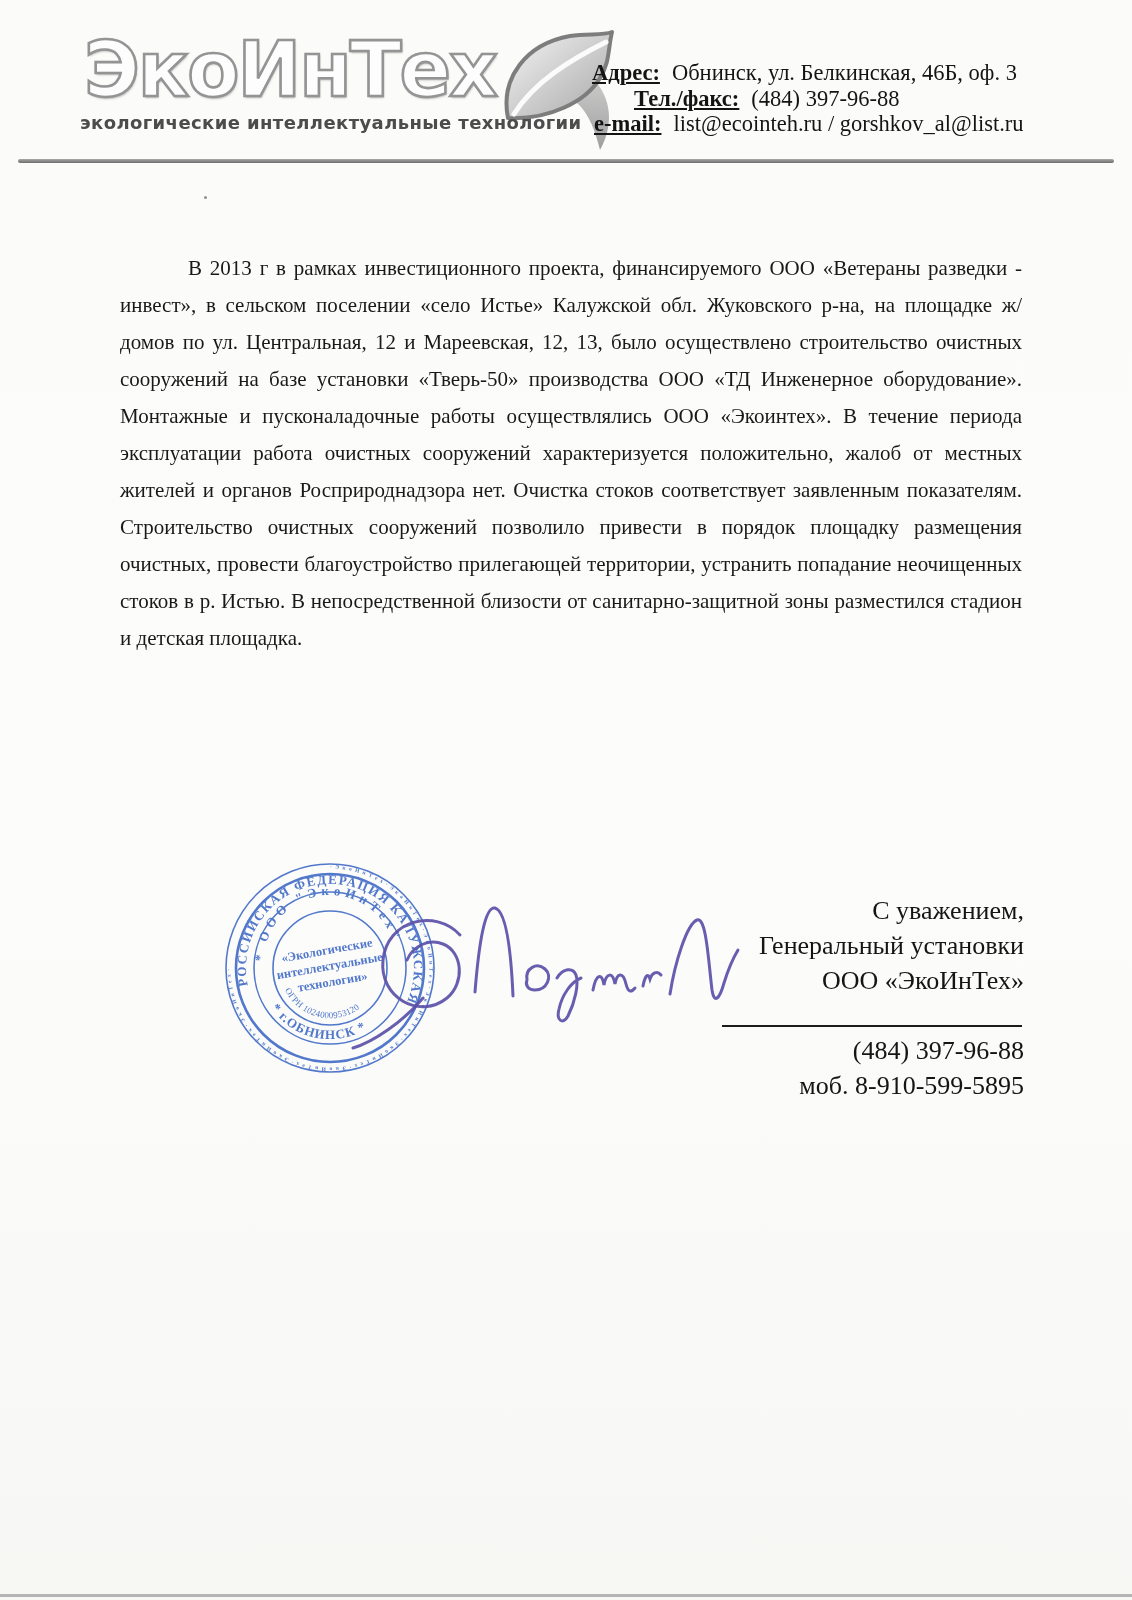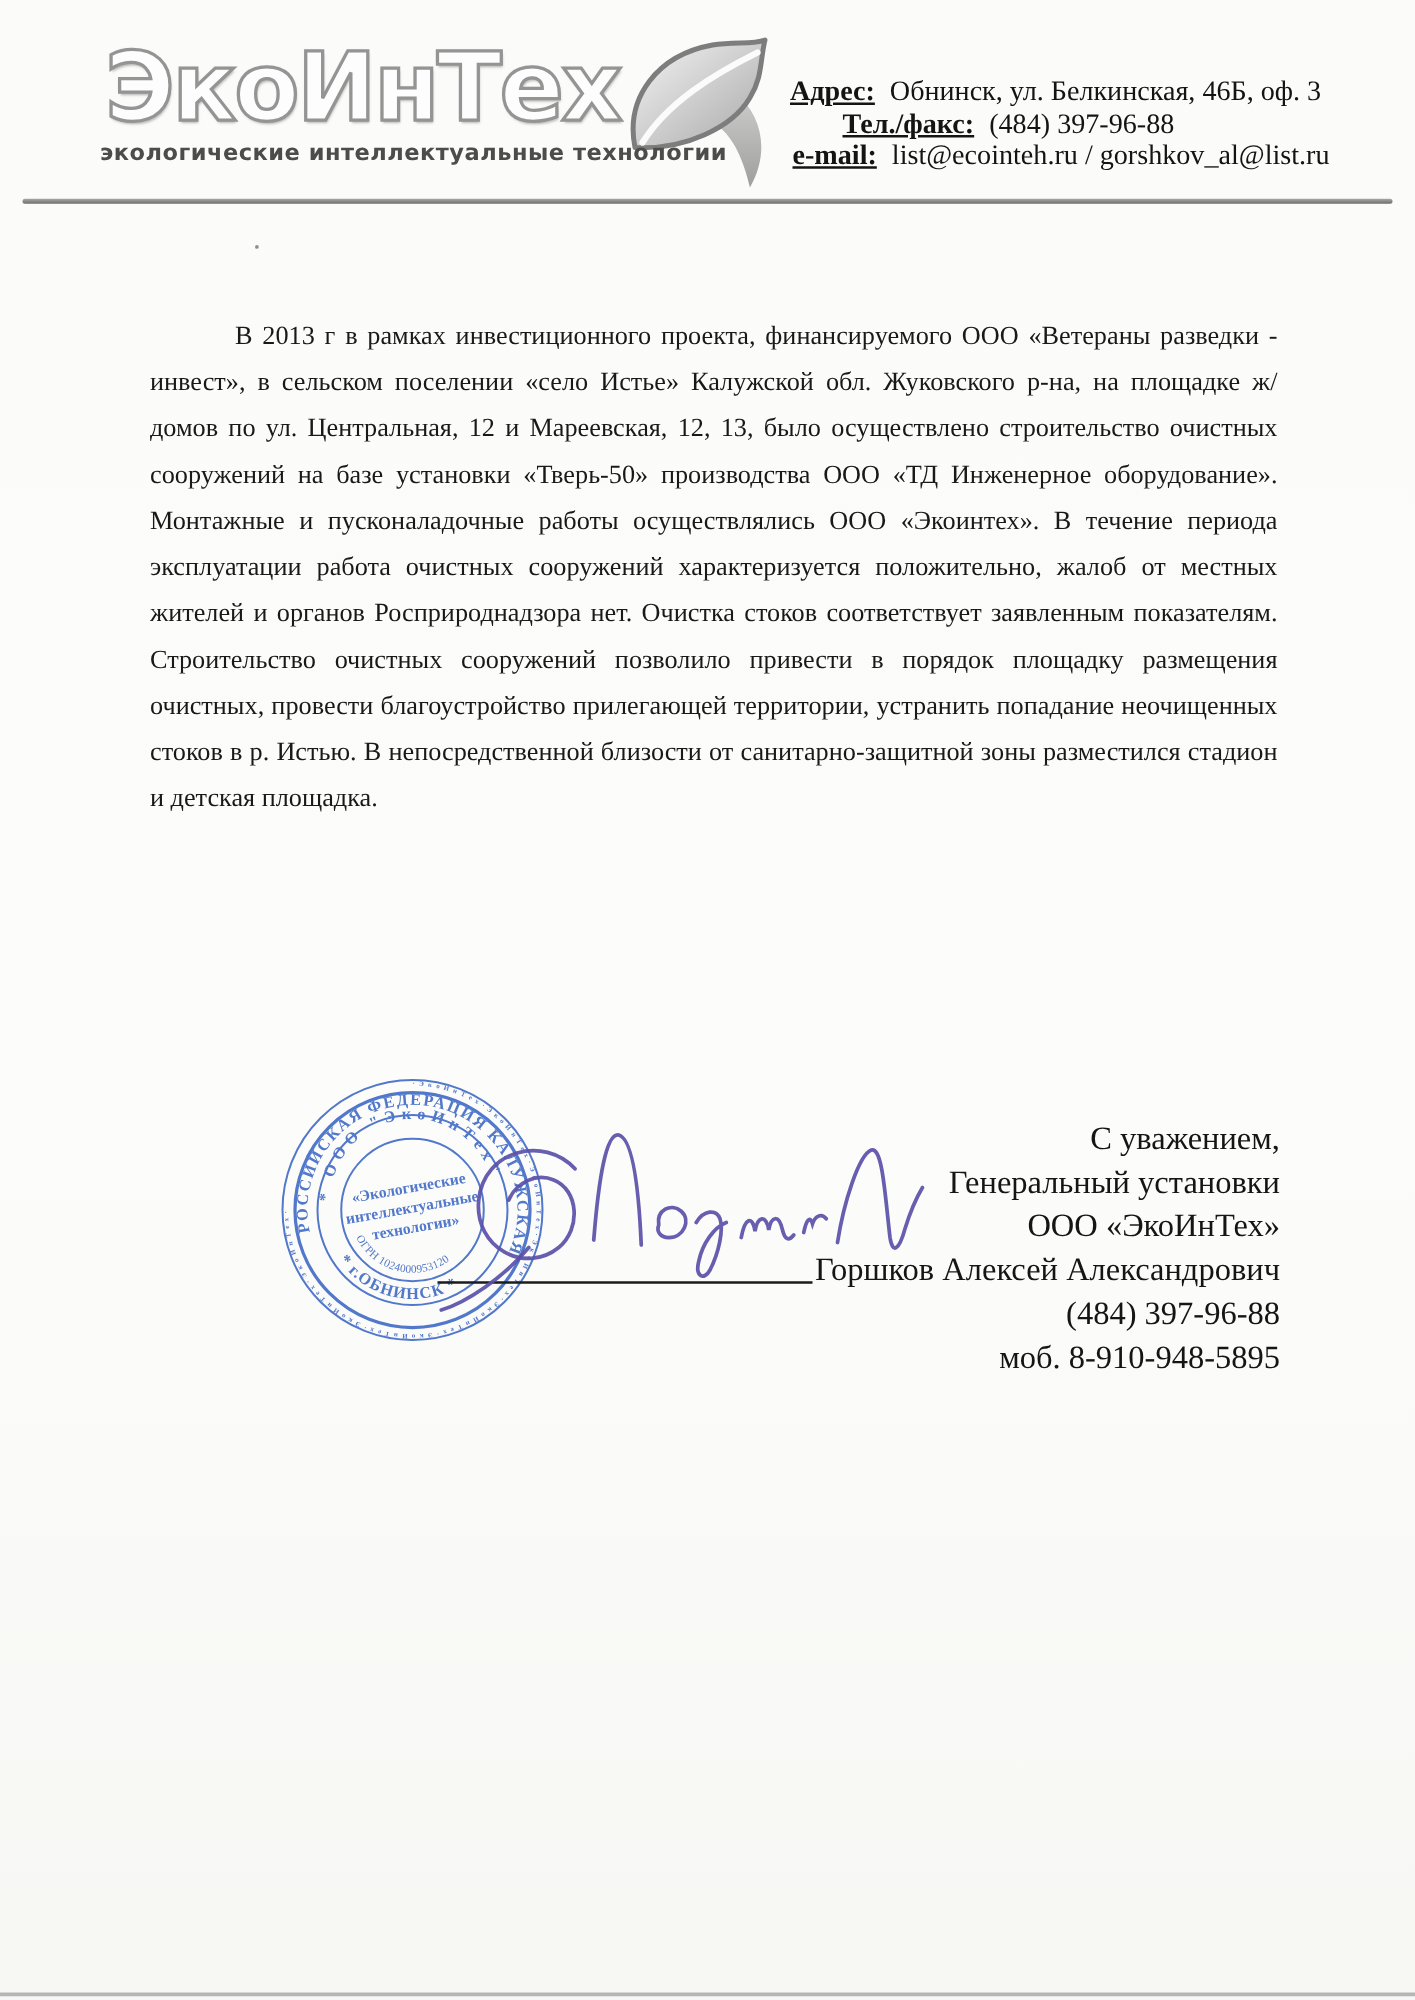--- a/index.html
+++ b/index.html
@@ -18,21 +18,21 @@
     text-shadow:1px 2px 2px rgba(130,130,130,.55), -1px -1px 1px rgba(160,160,160,.35);
     white-space:nowrap;
   }
   .tagline{
     position:absolute;left:8px;top:82px;width:440px;
     font-family:"DejaVu Sans", sans-serif;font-weight:bold;font-size:18px;
     letter-spacing:.4px;color:#4c4c4c;white-space:nowrap;text-align:right;
   }
   .leaf-svg{position:absolute;left:358px;top:-8px;}
   
-  .contact{position:absolute;left:592px;top:60px;width:450px;font-size:22.5px;line-height:25.5px;color:#141414;margin-left:40px;}
+  .contact{position:absolute;left:592px;top:60px;width:450px;font-size:22.5px;line-height:25.5px;color:#141414;}
   .contact .row{white-space:nowrap;}
   .contact .row.r2{margin-left:42px;}
   .contact .row.r3{margin-left:2px;}
   .contact .lbl{font-weight:bold;text-decoration:underline;margin-right:12px;}
   
   .divider{position:absolute;left:18px;top:159px;width:1096px;height:4px;border-radius:2px;
     background:linear-gradient(180deg,#a8a8a8,#6d6d6d);}
   .speck{position:absolute;left:204px;top:196px;width:3px;height:3px;border-radius:50%;background:#8f8f8f;}
   
   .body-text{
@@ -132,24 +132,24 @@
       <text class="center-txt" y="2">интеллектуальные</text>
       <text class="center-txt" y="18">технологии»</text>
     </g>
   </svg>
 
   <div class="closing">
     <div>С уважением,</div>
     <div>Генеральный установки</div>
     <div>ООО «ЭкоИнТех»</div>
     <div>
-      <span class="sig-line"></span><span>Горшков Алексей Александрович</span>
+      <span class="sig-line"></span>
     </div>
     <div>(484) 397-96-88</div>
-    <div>моб. 8-910-948-5895</div>
+    <div>моб. 8-910-599-5895</div>
   </div>
 
   <svg class="signature" width="440" height="195" viewBox="0 0 440 195">
     <path d="M 135 55 C 110 28, 62 40, 58 80 C 54 118, 95 140, 122 118 C 140 103, 138 72, 118 64 C 104 58, 88 66, 82 80"></path>
     <path d="M 98 118 C 78 142, 48 162, 28 168" stroke-width="2.2"></path>
     <path d="M 150 112 C 154 62, 160 26, 170 28 C 181 31, 186 70, 188 116"></path>
     <path d="M 202 100 C 200 88, 212 82, 220 89 C 228 96, 222 110, 210 110 C 203 110, 200 105, 202 100"></path>
     <path d="M 232 98 C 238 88, 248 87, 251 95 C 254 104, 250 122, 243 136 C 238 145, 231 141, 234 129 C 237 115, 246 102, 256 98"></path>
     <path d="M 268 110 C 271 94, 277 92, 279 105 C 281 93, 288 91, 290 104 C 292 93, 298 91, 301 104 C 303 112, 306 113, 310 108"></path>
     <path d="M 318 106 C 320 96, 323 92, 325 99 C 327 93, 332 90, 336 95"></path>

